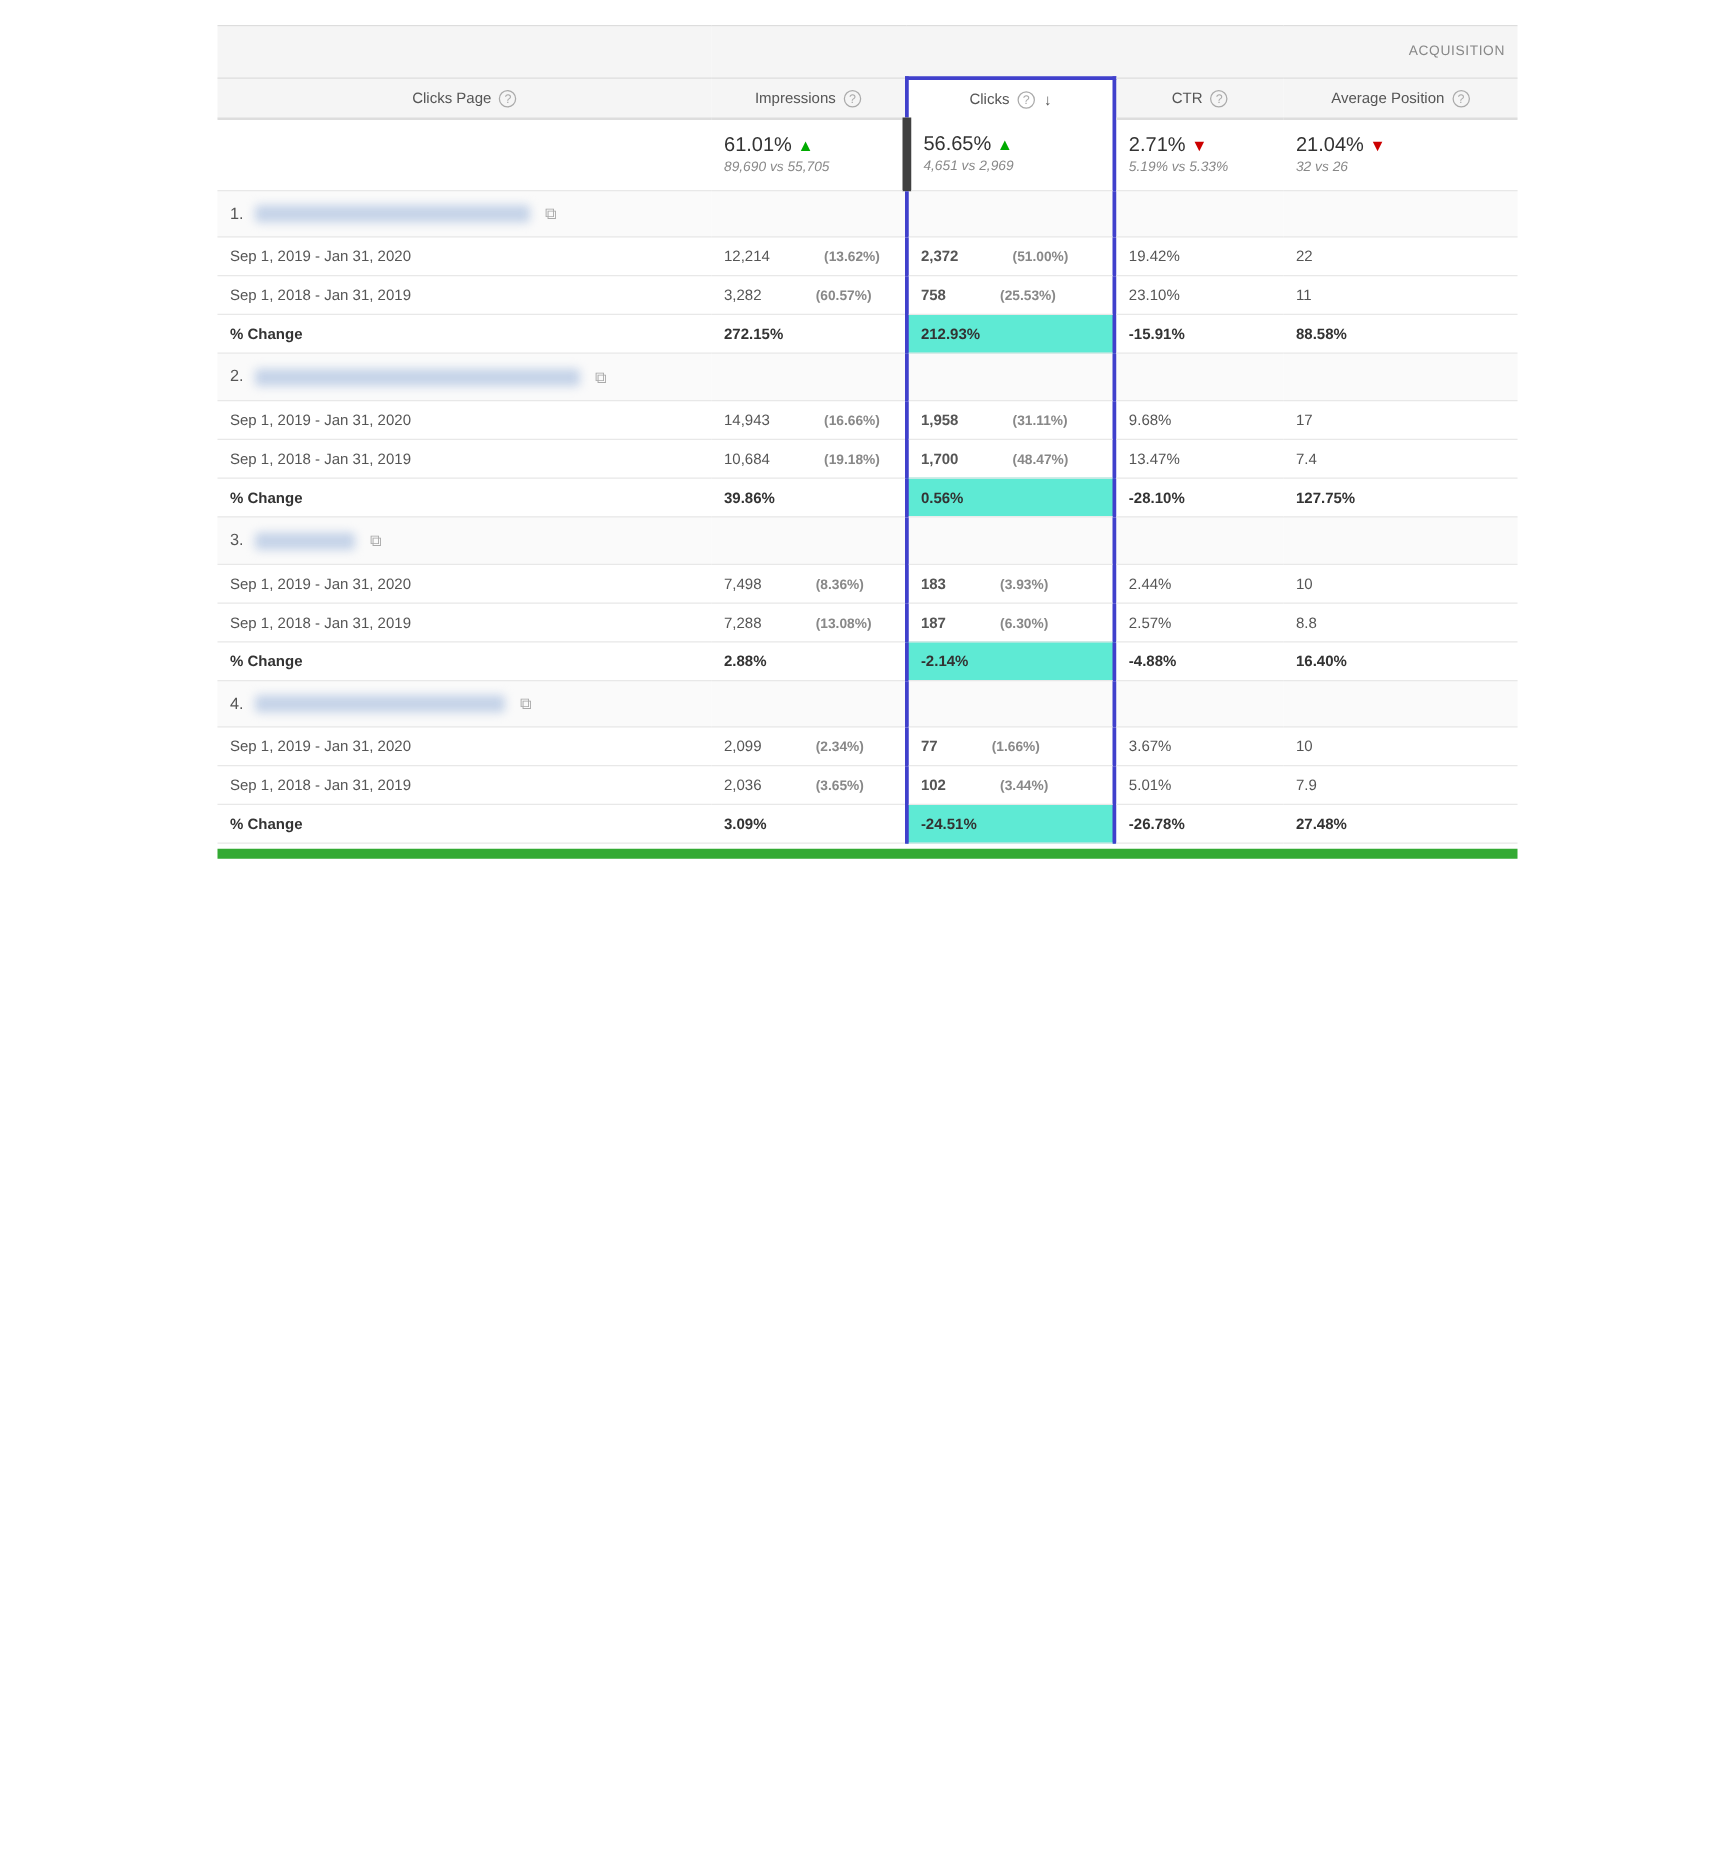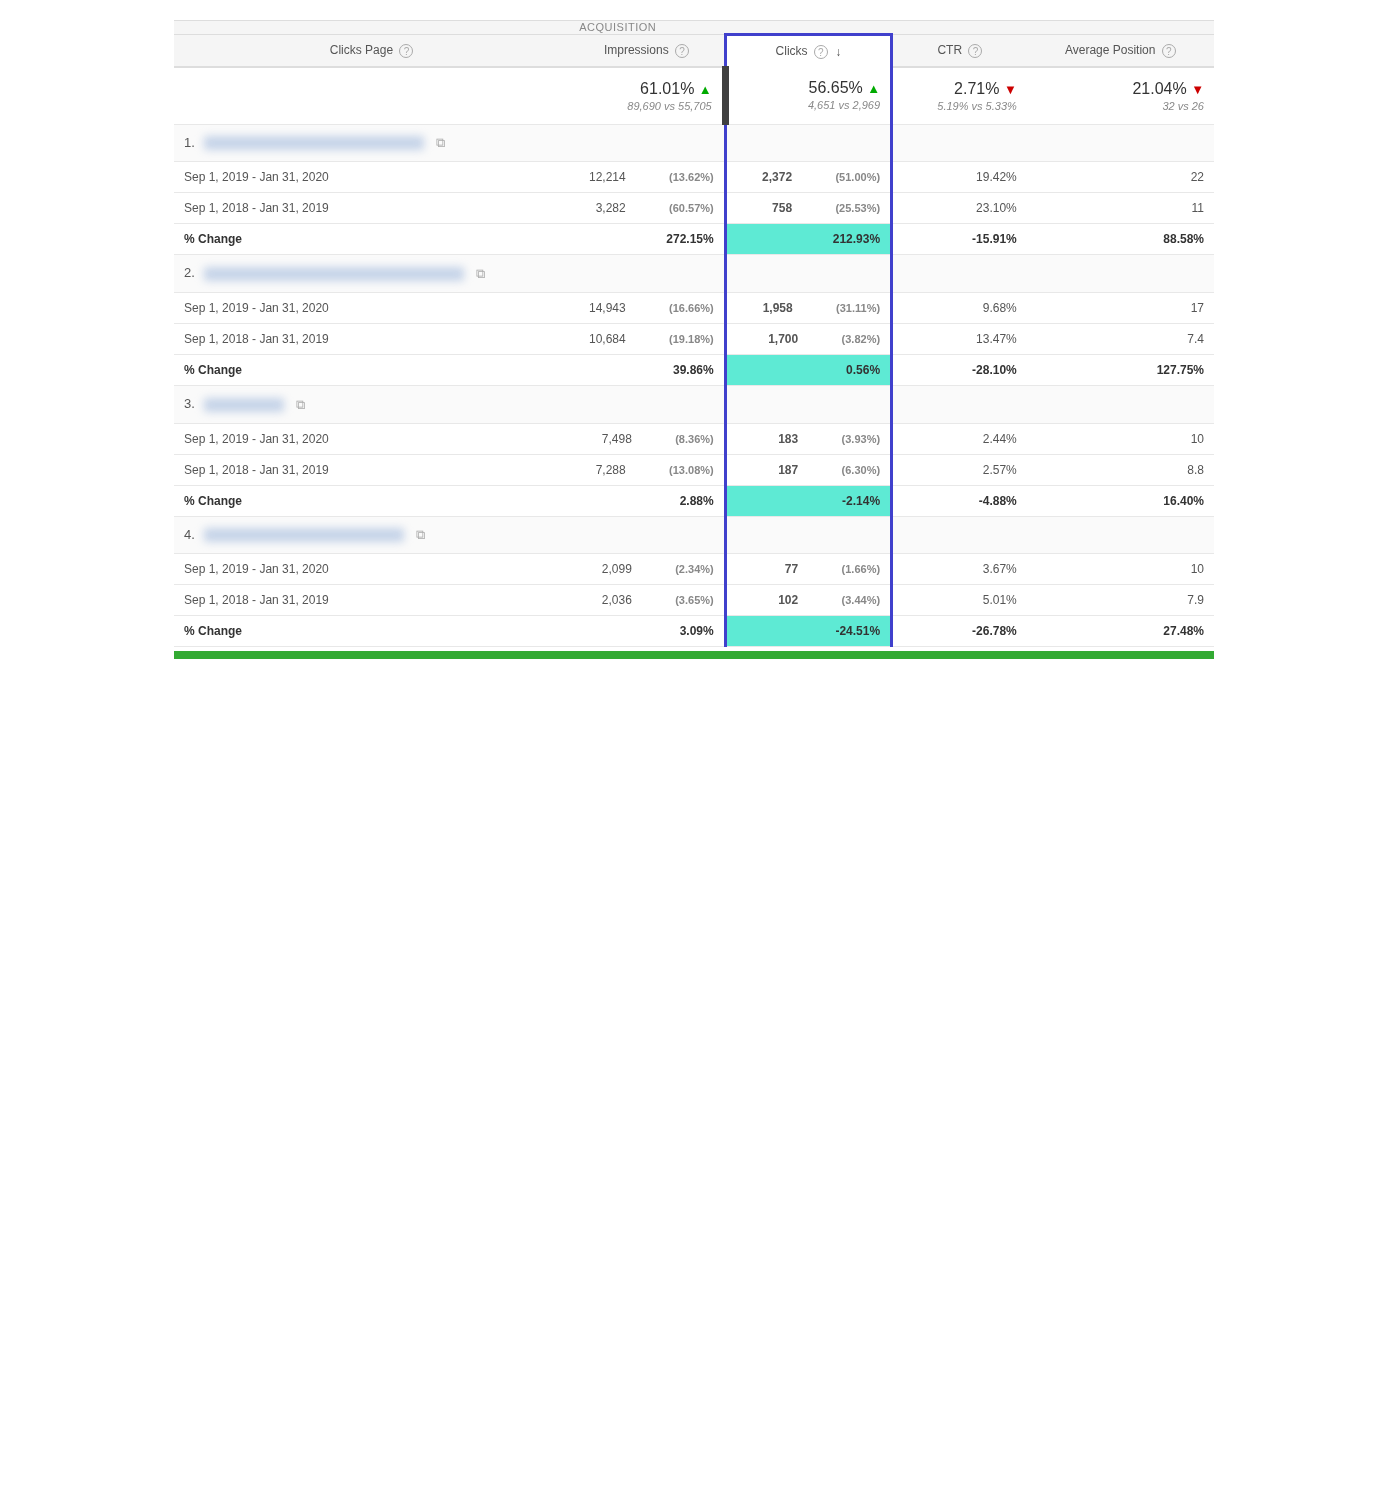--- a/index.html
+++ b/index.html
@@ -23,22 +23,22 @@
     col.col-landing { width: 38%; }
     col.col-impressions { width: 15%; }
     col.col-clicks { width: 16%; }
     col.col-ctr { width: 13%; }
     col.col-avgpos { width: 18%; }
 
     thead tr.acq-header th {
       background: #f5f5f5;
       border-bottom: 1px solid #ddd;
       border-top: 1px solid #ddd;
-      padding: 0 10px;
-      text-align: left;
+      padding: 14px 10px;
+      text-align: right;
       font-weight: normal;
       color: #555;
       font-size: 12px;
       margin-top: 22px;
     }
     thead tr.acq-header th.acq-label {
       color: #888;
       font-size: 11px;
       text-transform: uppercase;
       letter-spacing: 0.5px;
@@ -156,21 +156,21 @@
       font-size: 12px;
       font-weight: bold;
       color: #333;
     }
     tr.change-row td.clicks-col {
       background: #5eead4;
       border-left: 3px solid #4040cc;
       border-right: 3px solid #4040cc;
     }
     .pct-label { color: #555; font-weight: bold; }
-    td.right { text-align: right; }
+    td.right { }
     td.left { text-align: left; }
     .sub-pct {
       color: #888;
       font-size: 11px;
       font-weight: bold;
       margin-left: 40px;
     }
     svg.arrow-svg {
       position: absolute;
       pointer-events: none;
@@ -290,21 +290,21 @@
         <tr class="data-row">
       <td class="left">Sep 1, 2019 - Jan 31, 2020</td>
       <td class="right">14,943 <span class="sub-pct">(16.66%)</span></td>
       <td class="right clicks-col"><strong>1,958</strong> <span class="sub-pct">(31.11%)</span></td>
       <td class="right">9.68%</td>
       <td class="right">17</td>
     </tr>
         <tr class="data-row">
       <td class="left">Sep 1, 2018 - Jan 31, 2019</td>
       <td class="right">10,684 <span class="sub-pct">(19.18%)</span></td>
-      <td class="right clicks-col"><strong>1,700</strong> <span class="sub-pct">(3.82%)</span></td>
+      <td class="right clicks-col"><strong>1,700</strong> <span class="sub-pct">(48.47%)</span></td>
       <td class="right">13.47%</td>
       <td class="right">7.4</td>
     </tr>
         <tr class="change-row">
     <td class="left pct-label">% Change</td>
     <td class="right">39.86%</td>
     <td class="right clicks-col">0.56%</td>
     <td class="right">-28.10%</td>
     <td class="right">127.75%</td>
   </tr>

